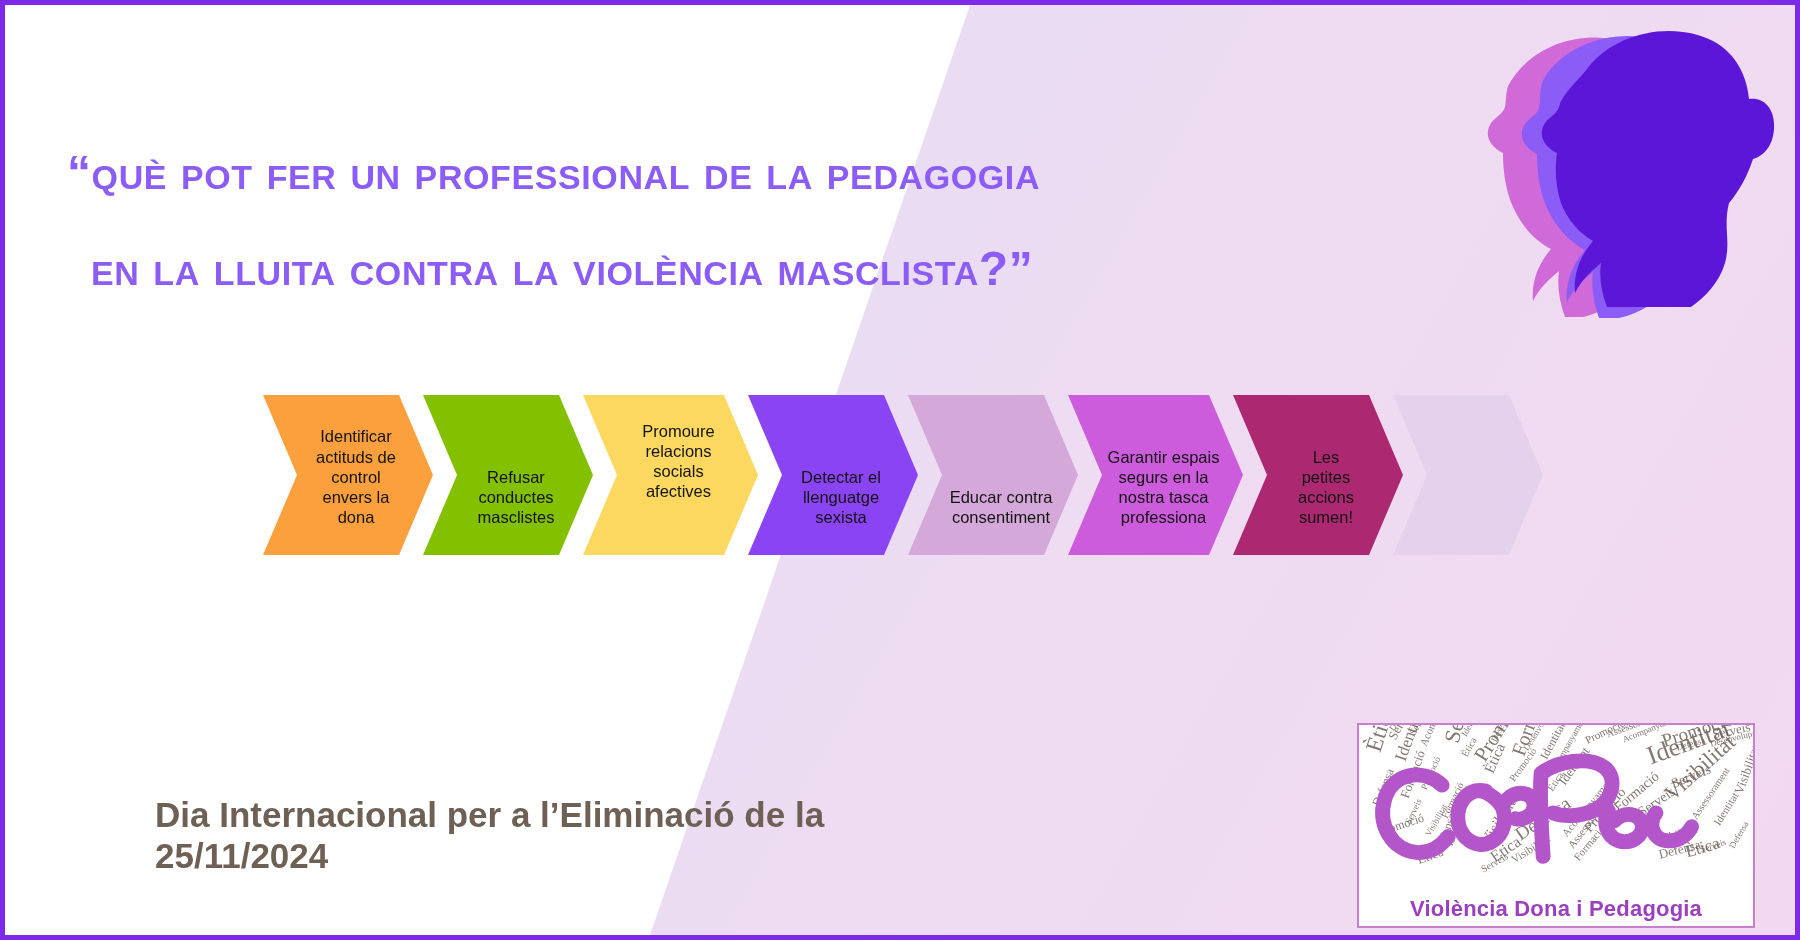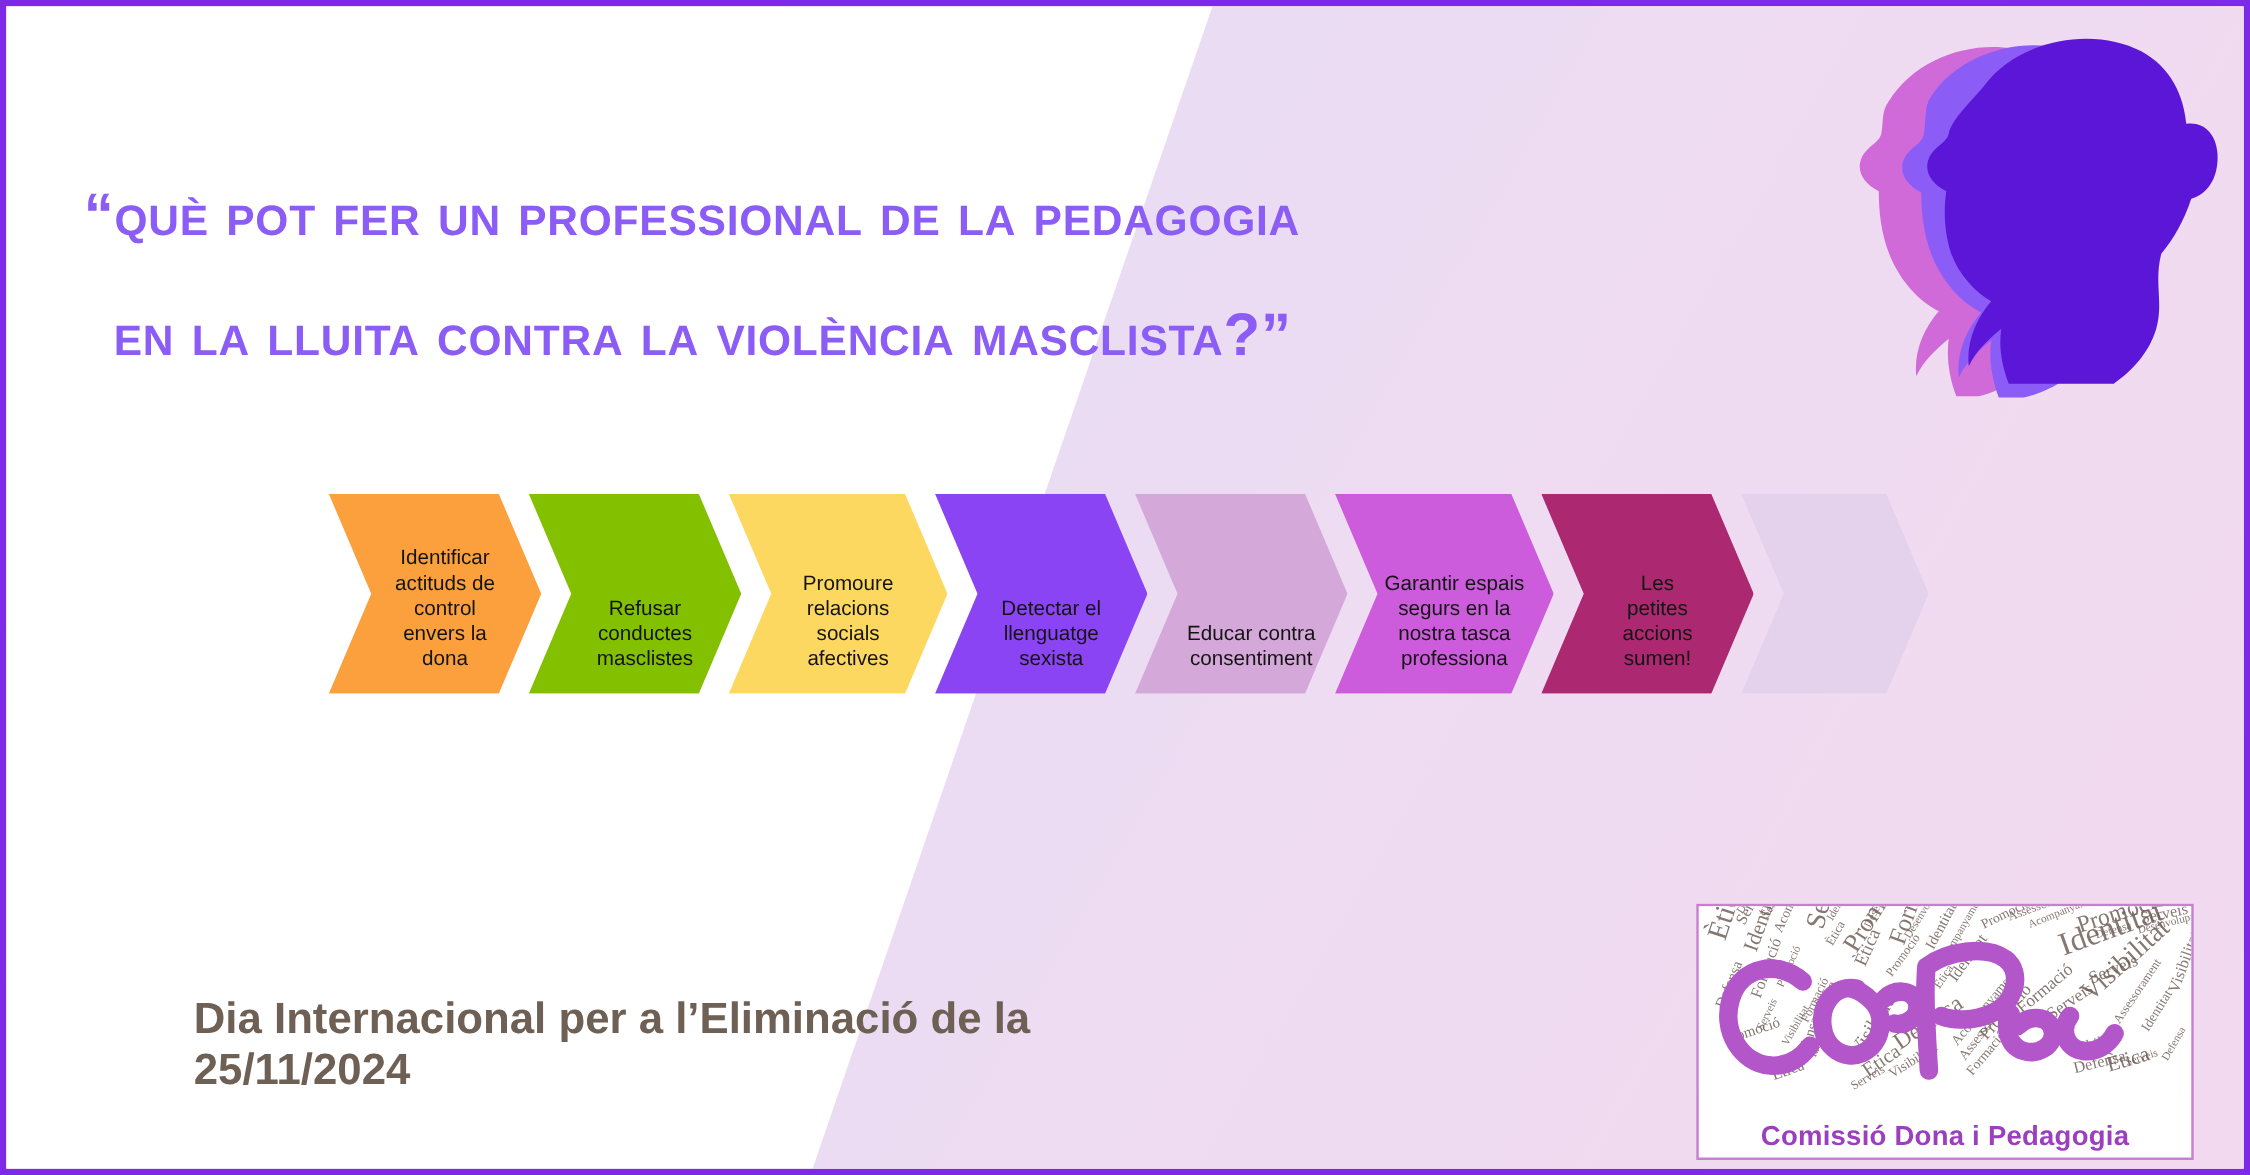--- a/index.html
+++ b/index.html
@@ -86,21 +86,21 @@
   }
   .chev.first {
     clip-path: polygon(0 0, calc(100% - 34px) 0, 100% 50%, calc(100% - 34px) 100%, 0 100%);
   }
   .chev-label {
     color: #141414;
     font-family: "Liberation Sans", sans-serif;
     font-size: 16.5px;
     line-height: 1.22;
     text-align: center;
-    padding: 0 10px 18px 26px;
+    padding: 0 10px 28px 26px;
     box-sizing: border-box;
     white-space: pre-line;
   }
   .chev.first .chev-label { padding-left: 14px; }
 
   
   .caption {
     position: absolute;
     left: 150px;
     top: 790px;
@@ -202,21 +202,21 @@
 actituds de
 control
 envers la
 dona</div>
       </div>
       <div class="chev" style="left: 350px; width: 170px; background: rgb(131, 192, 0); z-index: 12;">
         <div class="chev-label">Refusar
 conductes
 masclistes</div>
       </div>
-      <div class="chev" style="left: 510px; width: 175px; background: rgb(252, 216, 96); z-index: 13;">
+      <div class="chev" style="left: 510px; width: 175px; background: rgb(252, 216, 96); z-index: 13; align-items: center;">
         <div class="chev-label">Promoure
 relacions
 socials
 afectives</div>
       </div>
       <div class="chev" style="left: 675px; width: 170px; background: rgb(139, 68, 244); z-index: 14;">
         <div class="chev-label">Detectar el
 llenguatge
 sexista</div>
       </div>
@@ -311,16 +311,16 @@
         <g fill="none" stroke="#B256C9" stroke-width="15" stroke-linecap="round" stroke-linejoin="round">
           <path d="M84 60 C64 42 34 48 26 74 C18 100 34 126 58 128 C74 129 84 120 90 112"></path>
           <path d="M128 66 C110 62 98 78 100 96 C102 114 118 124 132 118 C148 111 152 88 140 76 C134 70 128 67 124 66"></path>
           <path d="M150 74 C158 66 172 66 176 76 C180 88 168 96 158 94"></path>
           <path d="M186 132 C184 100 182 70 184 48 C200 36 232 30 248 42 C262 53 256 78 236 86 C222 92 206 92 196 88"></path>
           <path d="M258 96 C268 86 284 88 286 100 C288 112 274 120 262 116 C250 112 246 96 252 86"></path>
           <path d="M300 88 C292 98 296 114 310 116 C322 118 332 110 336 102"></path>
         </g>
       </svg>
     </div>
-    <div class="logo-caption">Comissió Dona i Pedagogia</div>
+    <div class="logo-caption">Violència Dona i Pedagogia</div>
   </div>
 
 </div>
 
 </body></html>

